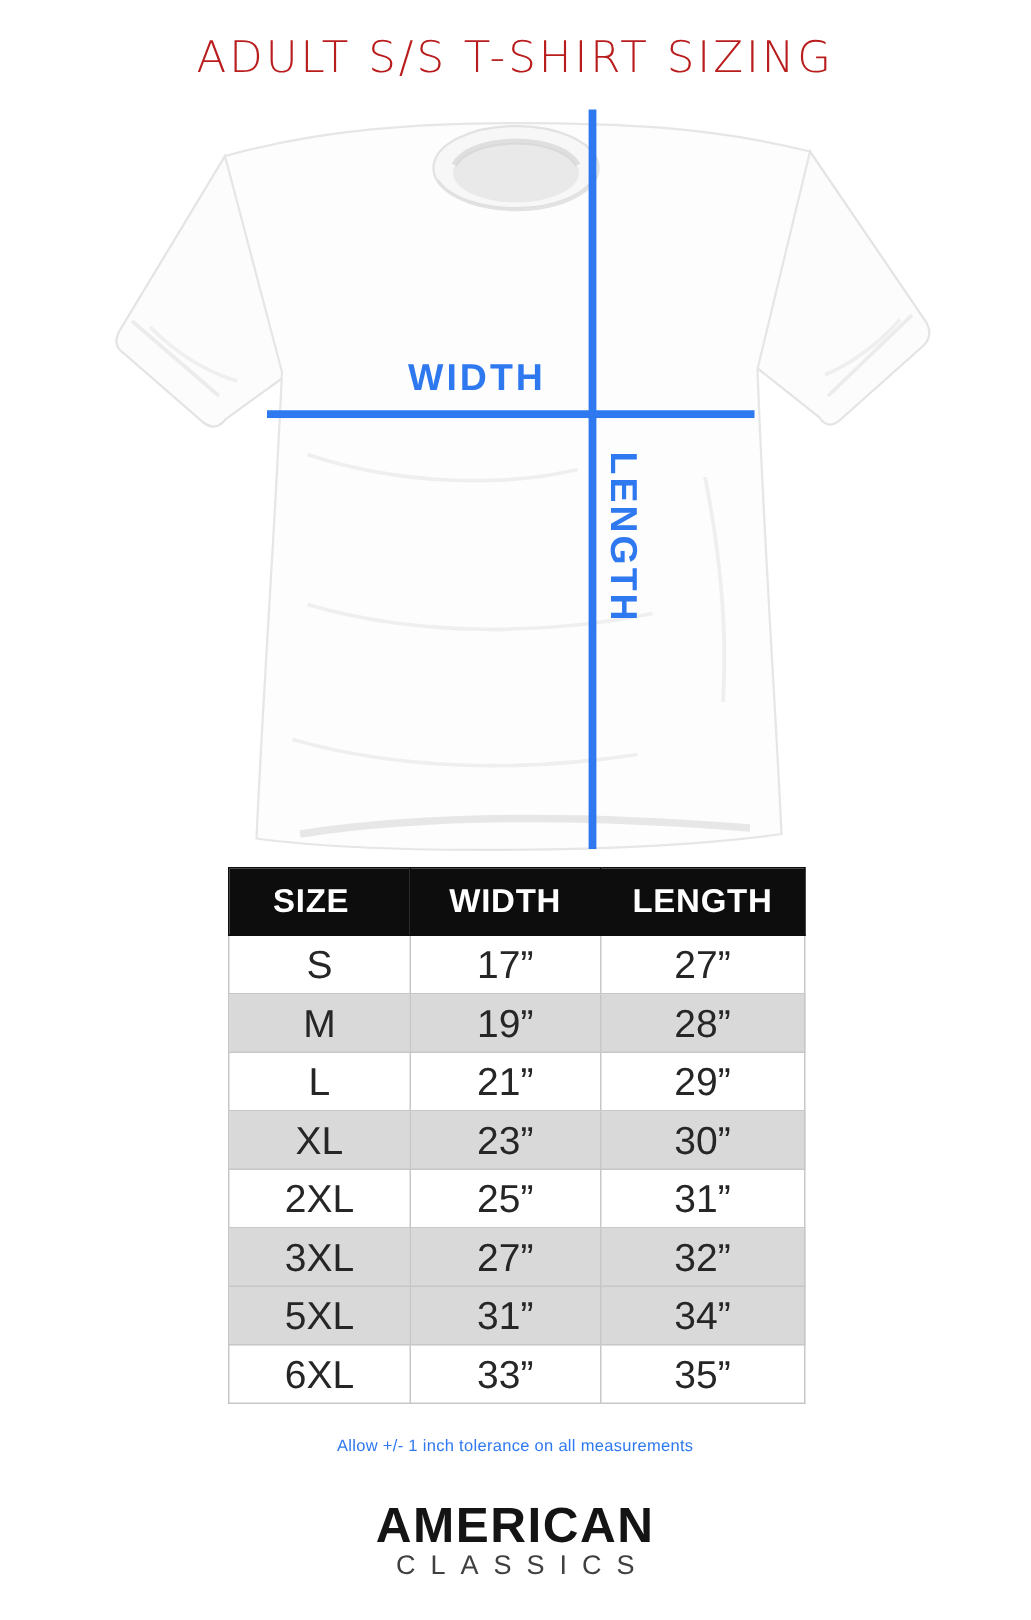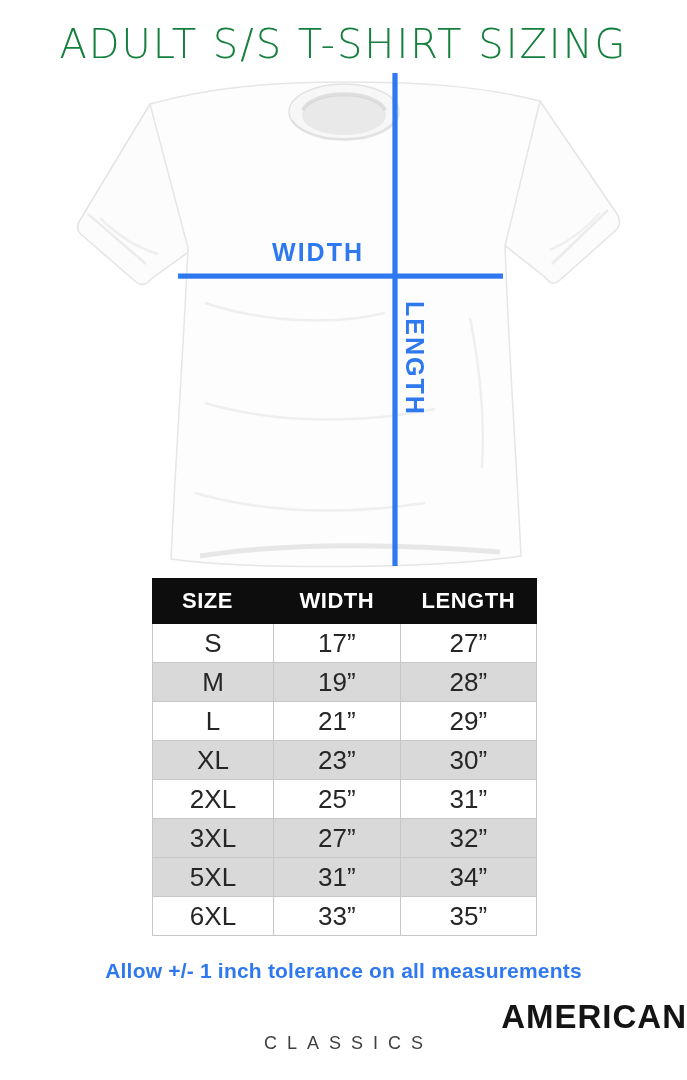--- a/index.html
+++ b/index.html
@@ -7,21 +7,21 @@
     --row_alt:#d9d9d9;
     --header_bg:#0d0d0d;
   }
   html,body{margin:0;padding:0;background:#ffffff;}
   #page{
     position:relative;width:687px;height:1080px;margin:0 auto;background:#ffffff;
     font-family:"Liberation Sans", sans-serif;overflow:hidden;
   }
   .title{
     position:absolute;top:24px;left:0;right:0;text-align:center;
-    font-size:40px;font-weight:300;letter-spacing:2px;color:#15803d;line-height:1;
+    font-size:29px;font-weight:300;letter-spacing:2px;color:#b91c1c;line-height:1;
     font-family:"DejaVu Sans","Liberation Sans",sans-serif;
   }
   .shirt-svg{position:absolute;top:68px;left:0;}
   .measure-label{
     position:absolute;color:var(--accent);font-weight:bold;
     font-size:25px;letter-spacing:2px;line-height:1;
   }
   .width-label{left:253px;top:240px;width:130px;text-align:center;}
   .length-label{left:402px;top:301px;writing-mode:vertical-rl;text-orientation:mixed;}
   .size-table{
@@ -36,24 +36,24 @@
     letter-spacing:0.5px;height:42px;text-align:center;border:1px solid var(--header_bg);
   }
   .size-table th.first{text-align:left;padding-left:29px;}
   .size-table td{
     height:36px;text-align:center;font-size:26px;font-weight:300;color:#262626;
     border:1px solid #c7c7c7;background:#ffffff;line-height:1;
   }
   .size-table tr.alt td{background:var(--row_alt);}
   .note{
     position:absolute;top:958px;left:0;right:0;text-align:center;
-    color:var(--accent);font-size:21px;font-weight:bold;letter-spacing:0.2px;line-height:1.2;
+    color:var(--accent);font-size:11px;font-weight:normal;letter-spacing:0.2px;line-height:1.2;
   }
   .brand{position:absolute;left:0;right:0;text-align:center;color:#141414;line-height:1;}
-  .brand-top{top:1000px;font-size:33px;font-weight:900;letter-spacing:1px;text-align:right;}
+  .brand-top{top:1000px;font-size:33px;font-weight:900;letter-spacing:1px;}
   .brand-bottom{top:1034px;font-size:18px;font-weight:400;letter-spacing:10px;text-indent:10px;color:#404040;}
 </style>
 </head>
 <body>
 
 <div id="page">
 
   <div class="title">ADULT S/S T-SHIRT SIZING</div>
 
   <svg class="shirt-svg" width="687" height="510" viewBox="0 0 687 510" aria-hidden="true">

